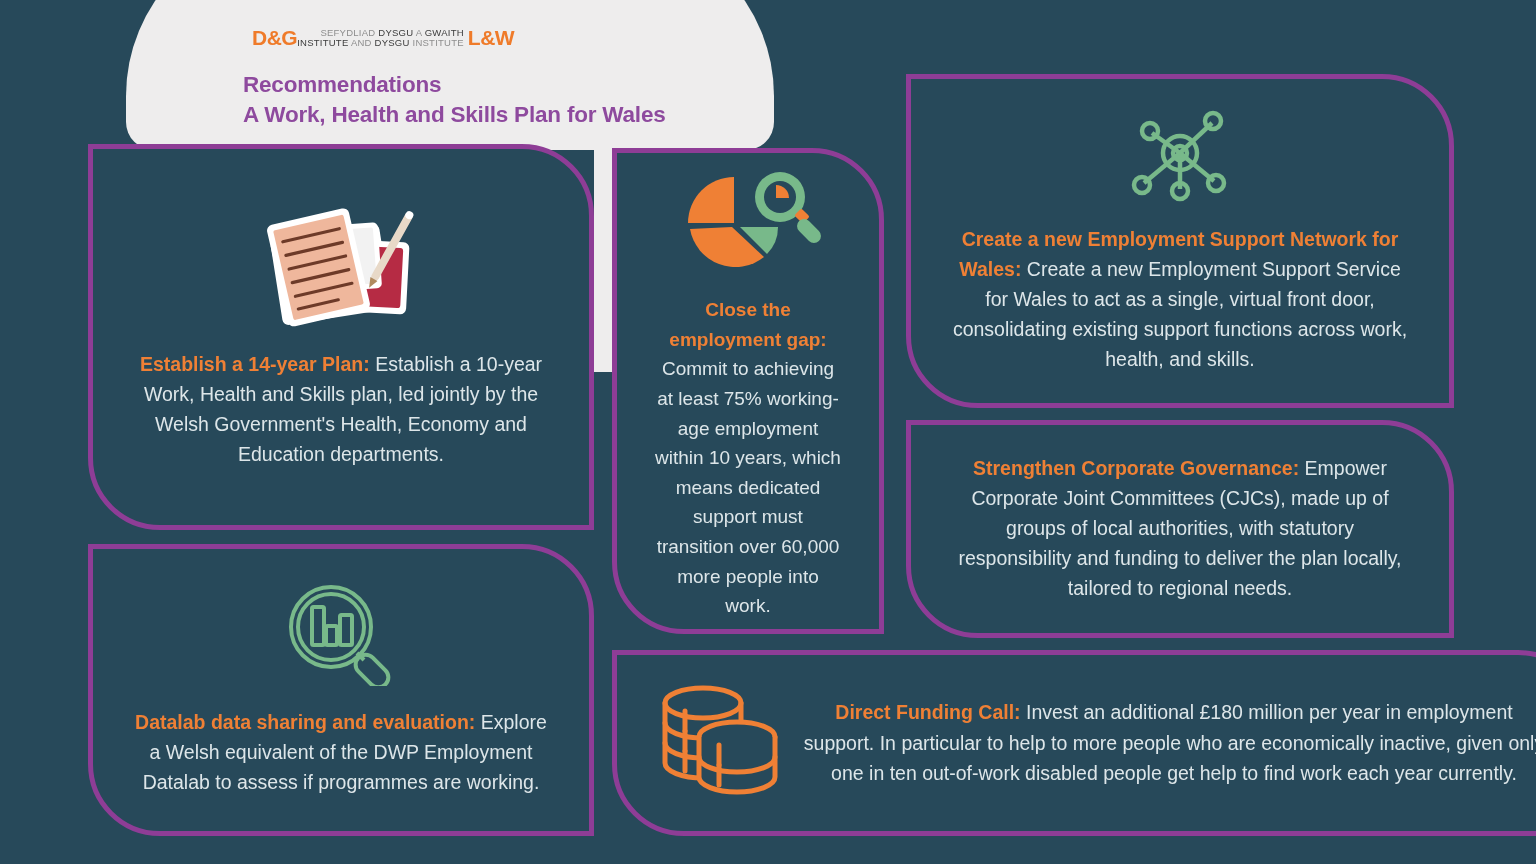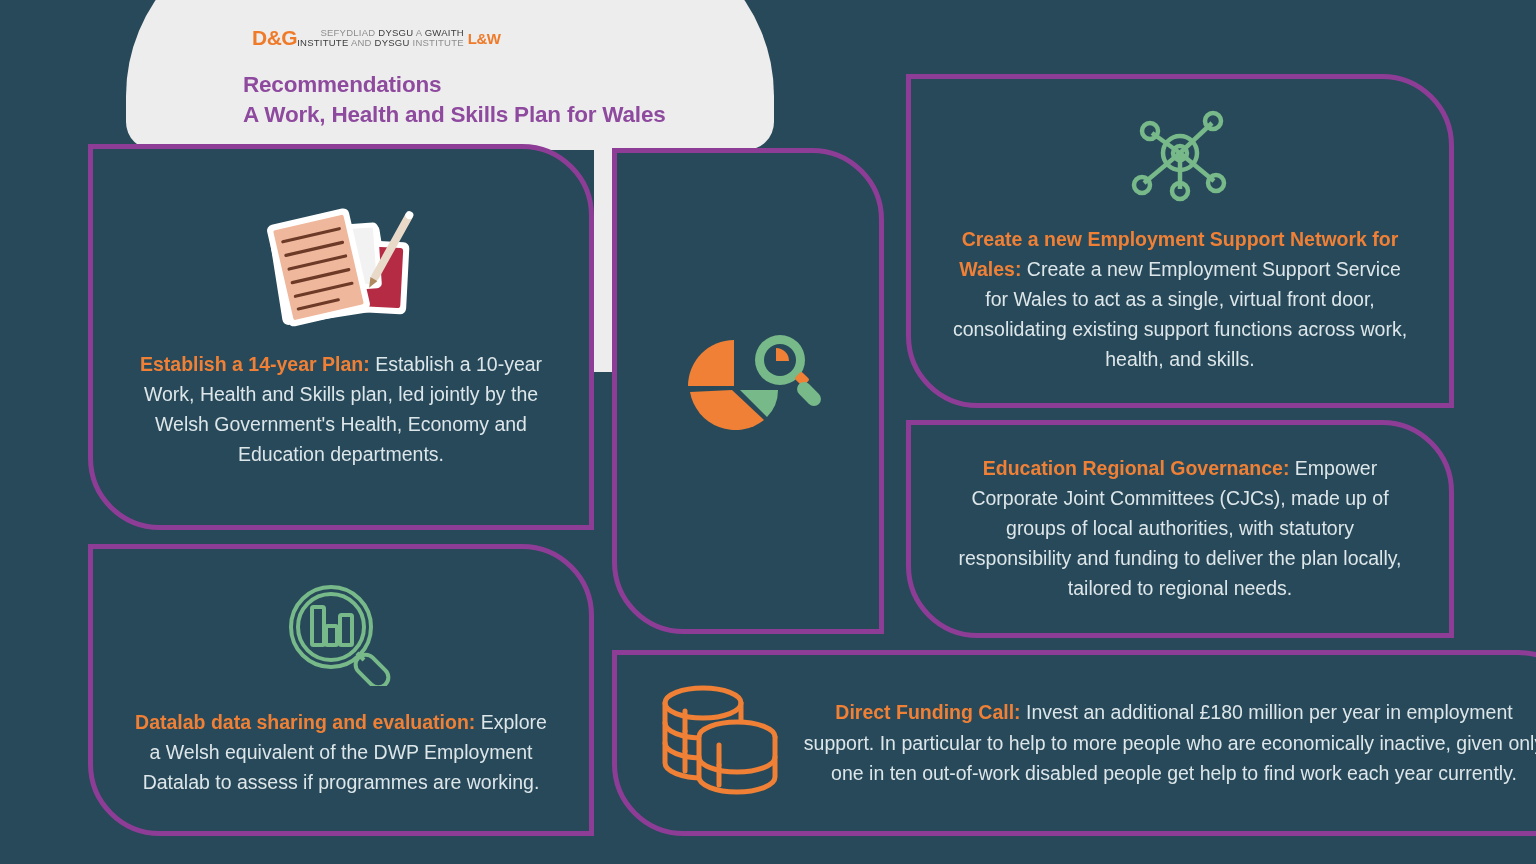--- a/index.html
+++ b/index.html
@@ -53,21 +53,21 @@
   }
   .logo-dg {
     font-size: 21px; font-weight: bold; color: #ef7b2a;
     letter-spacing: -0.5px;
     position: relative;
   }
   .logo-lines { display: flex; flex-direction: column; line-height: 1.08; }
   .logo-line { font-size: 9.5px; letter-spacing: 0.25px; color: #8e8e8e; }
   .logo-line b { color: #3c3c3c; font-weight: normal; }
   .logo-lw {
-    font-size: 15px; font-weight: bold; color: #ef7b2a;
+    font-size: 21px; font-weight: bold; color: #ef7b2a;
     letter-spacing: -0.5px; margin-left: 4px;
   }
 
   .head-title {
     position: absolute;
     left: 243px; top: 70px;
     width: 500px;
     z-index: 4;
     color: #8e4a9e;
     font-size: 22.5px;
@@ -196,20 +196,24 @@
           <path d="M68 66 L106 66 A38 38 0 0 1 95 93 Z" fill="#78b98a"></path>
           <g>
             <circle cx="108" cy="36" r="25" fill="#78b98a"></circle>
             <circle cx="108" cy="36" r="16" fill="#27495a"></circle>
             <path d="M104 24 A13 13 0 0 1 117 37 L104 37 Z" fill="#ef8035"></path>
             <rect x="124" y="50" width="12" height="10" rx="2" transform="rotate(45 130 55)" fill="#ef8035"></rect>
             <rect x="130" y="56" width="14" height="28" rx="7" transform="rotate(-45 137 70)" fill="#78b98a"></rect>
           </g>
         </svg>
       </div>
+      <div class="card-body">
+        <span class="card-heading">Close the employment gap:</span> 
+        <span>Commit to achieving at least 75% working-age employment within 10 years, which means dedicated support must transition over 60,000 more people into work.</span>
+      </div>
     </div>
   </div>
 
   <div class="card shape-a" id="card-network">
     <div class="card-inner">
       <div class="icon-slot">
         <svg width="104" height="96" viewBox="0 0 104 96" aria-hidden="true">
           <g stroke="#78b98a" stroke-width="4.5" fill="none">
             <line x1="52" y1="46" x2="84" y2="16"></line>
             <line x1="52" y1="46" x2="24" y2="26"></line>
@@ -229,21 +233,21 @@
       <div class="card-body">
         <span class="card-heading">Create a new Employment Support Network for Wales:</span> 
         <span>Create a new Employment Support Service for Wales to act as a single, virtual front door, consolidating existing support functions across work, health, and skills.</span>
       </div>
     </div>
   </div>
 
   <div class="card shape-a" id="card-gov">
     <div class="card-inner">
       <div class="card-body">
-        <span class="card-heading">Education Regional Governance:</span> 
+        <span class="card-heading">Strengthen Corporate Governance:</span> 
         <span>Empower Corporate Joint Committees (CJCs), made up of groups of local authorities, with statutory responsibility and funding to deliver the plan locally, tailored to regional needs.</span>
       </div>
     </div>
   </div>
 
   <div class="card shape-a" id="card-data">
     <div class="card-inner">
       <div class="icon-slot">
         <svg width="118" height="104" viewBox="0 0 118 104" aria-hidden="true">
           <g stroke="#78b98a" stroke-width="4" fill="none">

